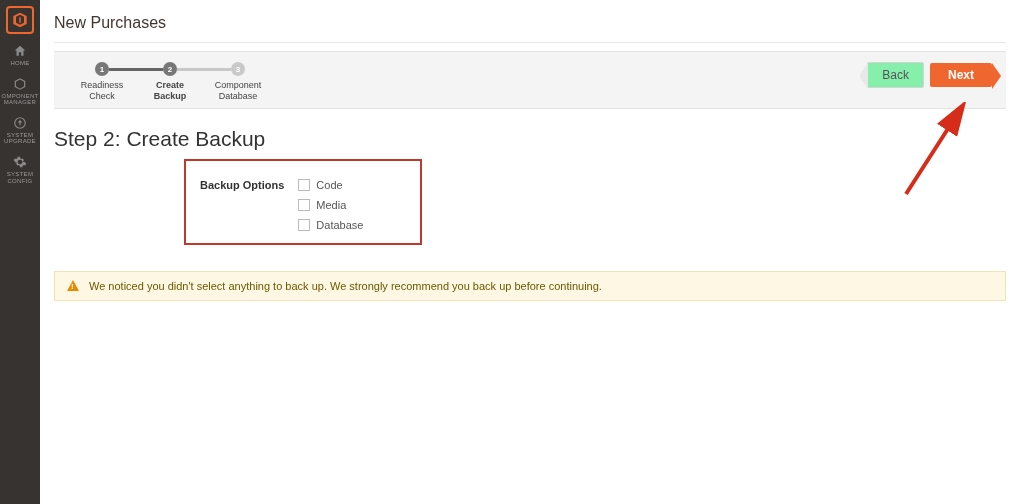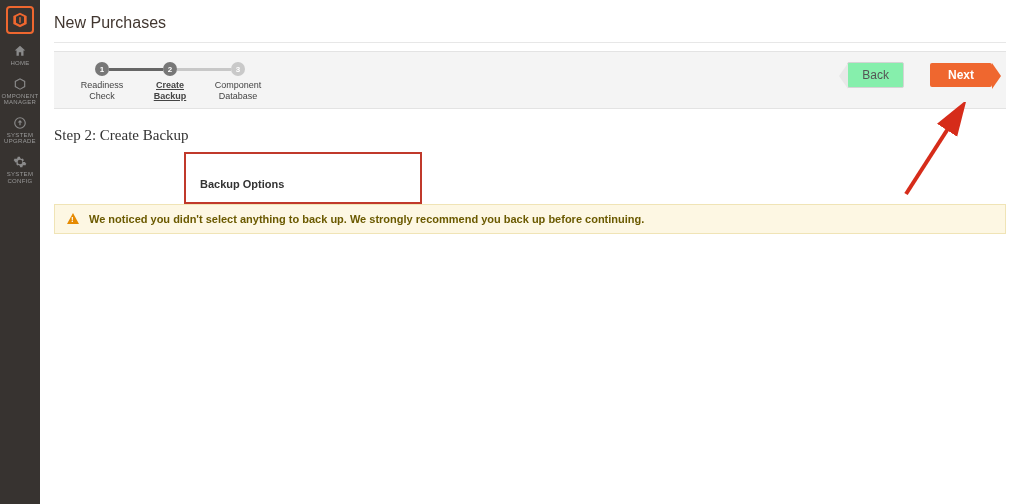--- a/index.html
+++ b/index.html
@@ -83,61 +83,61 @@
   .buttons { display:flex; gap:6px; align-items:center; }
   .btn-back{
     background:#86efac;color:#555;border:1px solid #d4d4d4;
     padding:5px 14px;font-size:12px;border-radius:2px;cursor:pointer;
     position:relative;
   }
   .btn-next{
     background:#ef672f;color:#fff;border:none;
     padding:5px 18px;font-size:12px;font-weight:bold;border-radius:2px;cursor:pointer;
     position:relative;
-    margin-left:20px;
   }
   .btn-next::after{
     content:'';position:absolute;right:-9px;top:0;bottom:0;width:0;height:0;
     border-top:13px solid transparent;border-bottom:13px solid transparent;
     border-left:9px solid #ef672f;
   }
   .btn-back::before{
     content:'';position:absolute;left:-9px;top:0;bottom:0;width:0;height:0;
     border-top:13px solid transparent;border-bottom:13px solid transparent;
     border-right:9px solid #e8e8e8;
   }
 
   .section-title{
-    font-size:15px;color:#333;margin:18px 0 8px 0;font-weight:400;font-family:Liberation Serif, serif;
+    font-size:21px;color:#333;margin:18px 0 8px 0;font-weight:400;
   }
 
   
   .options-wrap{
     display:flex;align-items:flex-start;gap:14px;
     border:2px solid #c0392b;
-    padding:24px 14px 12px 14px;
+    padding:18px 14px 12px 14px;
     width:238px;
     margin-left:130px;
   }
   .options-label{
     font-size:11px;color:#333;font-weight:bold;
   }
   .checklist{ display:flex;flex-direction:column;gap:8px; }
   .chk-row{ display:flex;align-items:center;gap:6px;font-size:11px;color:#555; }
   .chk{
     width:12px;height:12px;border:1px solid #bbb;background:#fff;display:inline-block;
   }
 
   
   .warning{
+    margin-top:26px;
     background:#fdf7e3;
     border:1px solid #f0e4b6;
     padding:8px 12px;
     display:flex;align-items:center;gap:10px;
-    font-size:11px;font-weight:bold;color:#6b5a00;
+    font-size:11px;font-weight:normal;color:#6b5a00;
   }
   .warn-icon{
     width:0;height:0;border-left:6px solid transparent;border-right:6px solid transparent;
     border-bottom:11px solid #e68a00;position:relative;
   }
   .warn-icon::after{content:'!';position:absolute;left:-2px;top:2px;color:#fff;font-size:8px;font-weight:bold;}
 
   
   .arrow{
     position:absolute;
@@ -194,40 +194,54 @@
       <div class="connector c1"></div>
       <div class="connector c2"></div>
 
       <div class="step">
         <div class="dot">1</div>
         <div class="lbl" style="white-space: pre-line;">Readiness
 Check</div>
       </div>
       <div class="step active">
         <div class="dot">2</div>
-        <div class="lbl" style="white-space: pre-line; text-decoration: underline;">Create
+        <div class="lbl" style="white-space: pre-line;">Create
 Backup</div>
       </div>
       <div class="step inactive">
         <div class="dot">3</div>
         <div class="lbl" style="white-space: pre-line;">Component
 Database</div>
       </div>
     </div>
 
     <div class="buttons">
       <button class="btn-back">Back</button>
       <button class="btn-next">Next</button>
     </div>
   </div>
 
   <h2 class="section-title">Step 2: Create Backup</h2>
 
   <div class="options-wrap">
     <span class="options-label">Backup Options</span>
+    <div class="checklist">
+      <label class="chk-row">
+        <span class="chk"></span>
+        <span>Code</span>
+      </label>
+      <label class="chk-row">
+        <span class="chk"></span>
+        <span>Media</span>
+      </label>
+      <label class="chk-row">
+        <span class="chk"></span>
+        <span>Database</span>
+      </label>
+    </div>
   </div>
 
   <div class="warning">
     <span class="warn-icon"></span>
     <span>We noticed you didn't select anything to back up. We strongly recommend you back up before continuing.</span>
   </div>
 
   <svg class="arrow" width="80" height="100">
     <defs>
       <marker id="ah" markerWidth="10" markerHeight="10" refX="6" refY="3" orient="auto">

